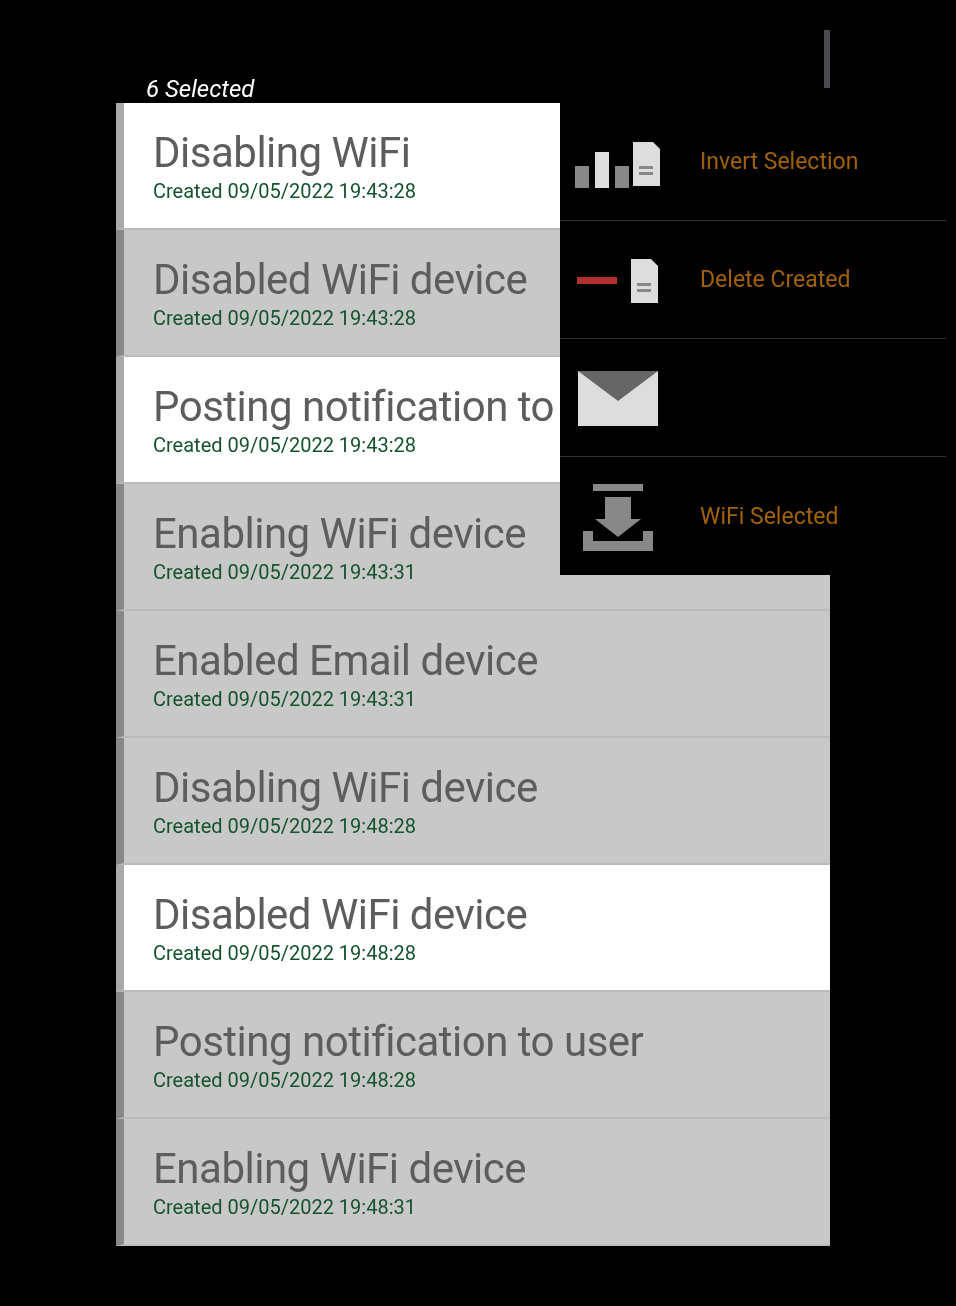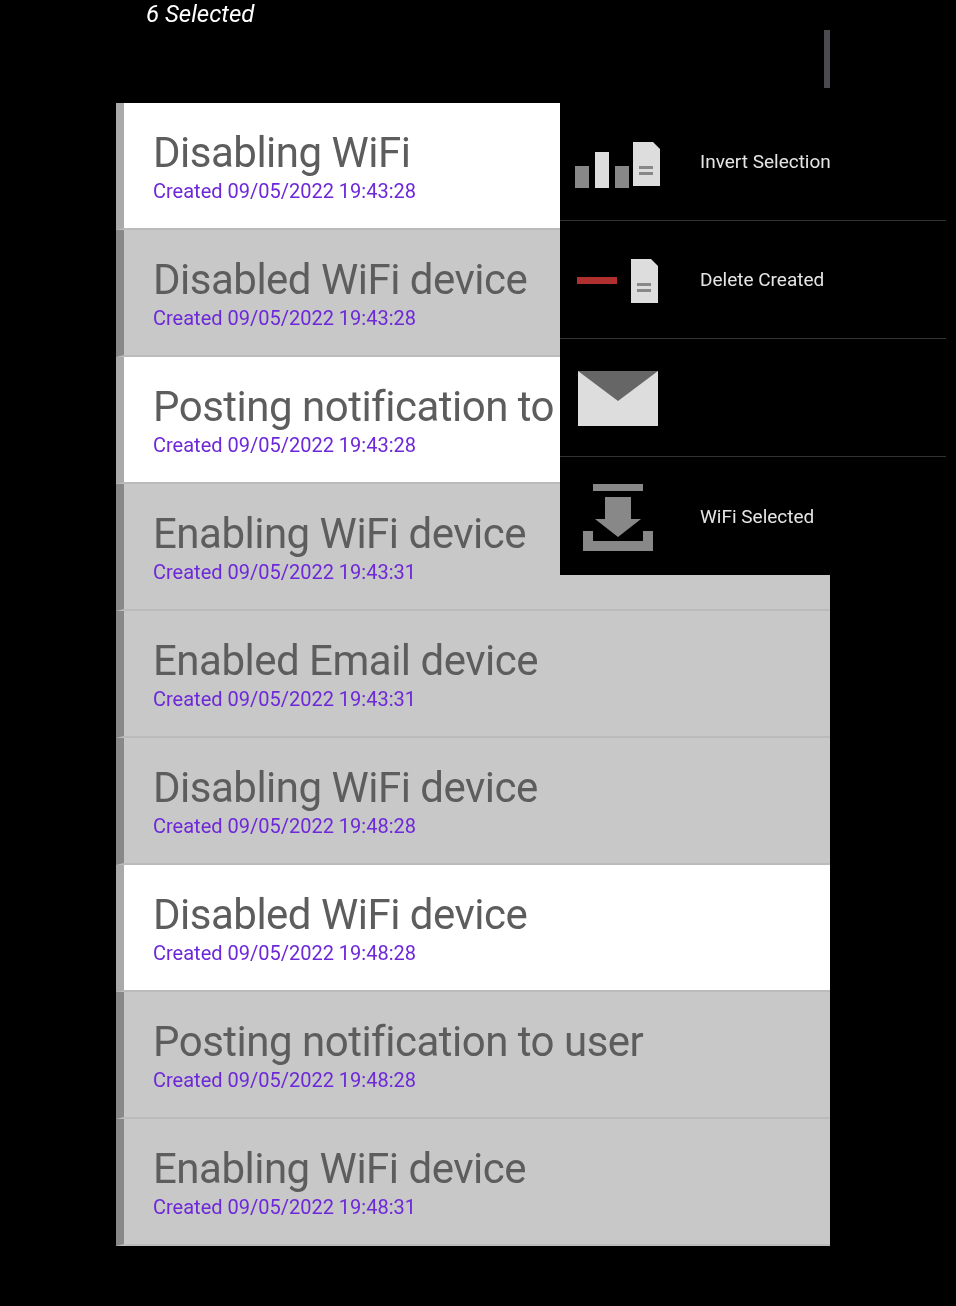--- a/index.html
+++ b/index.html
@@ -20,21 +20,21 @@
       left: 116px;
       top: 0;
       width: 714px;
       height: 1306px;
       background: #000;
     }
     .header {
       height: 103px;
       background: #000;
       display: flex;
-      align-items: flex-start;
+      align-items: flex-end;
       padding-left: 30px;
       position: relative;
     }
     .header-title {
       color: #fff;
       font-size: 24px;
       font-style: italic;
     }
     .header-divider {
       position: absolute;
@@ -66,21 +66,21 @@
     .item-title {
       color: #5d5d5d;
       font-size: 42px;
       font-weight: 400;
       letter-spacing: -0.5px;
       margin-bottom: 2px;
       white-space: nowrap;
       overflow: hidden;
     }
     .item-subtitle {
-      color: #6d28d9;
+      color: #14532d;
       font-size: 20px;
       font-weight: 400;
     }
     .dropdown-menu {
       position: absolute;
       top: 103px;
       left: 444px;
       width: 386px;
       background: #000;
       z-index: 10;
@@ -98,22 +98,22 @@
     }
     .menu-item-icon {
       width: 85px;
       height: 85px;
       display: flex;
       align-items: center;
       justify-content: center;
       flex-shrink: 0;
     }
     .menu-item-label {
-      color: #e5e5e5;
-      font-size: 19px;
+      color: #a16207;
+      font-size: 23px;
     }
     .callout-numbers {
       position: absolute;
       right: 0;
       top: 0;
     }
   </style>
 </head>
 <body>
 

